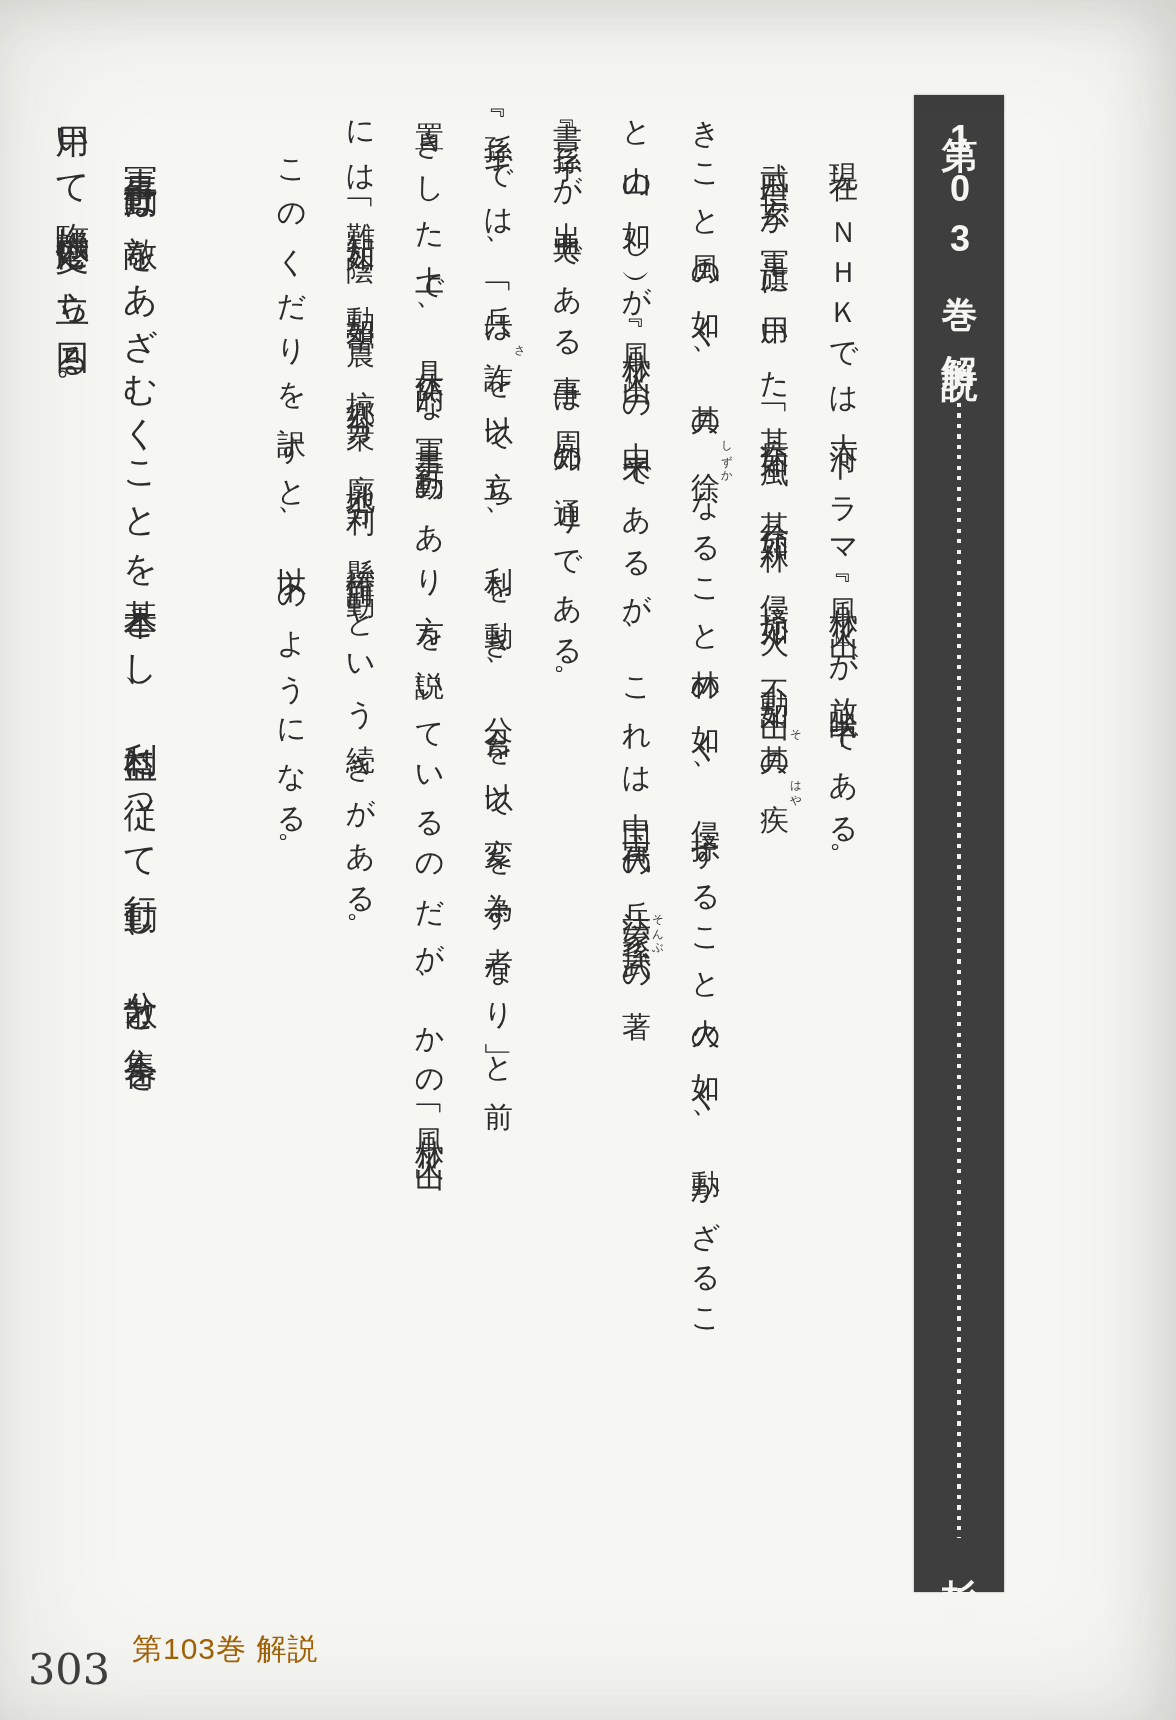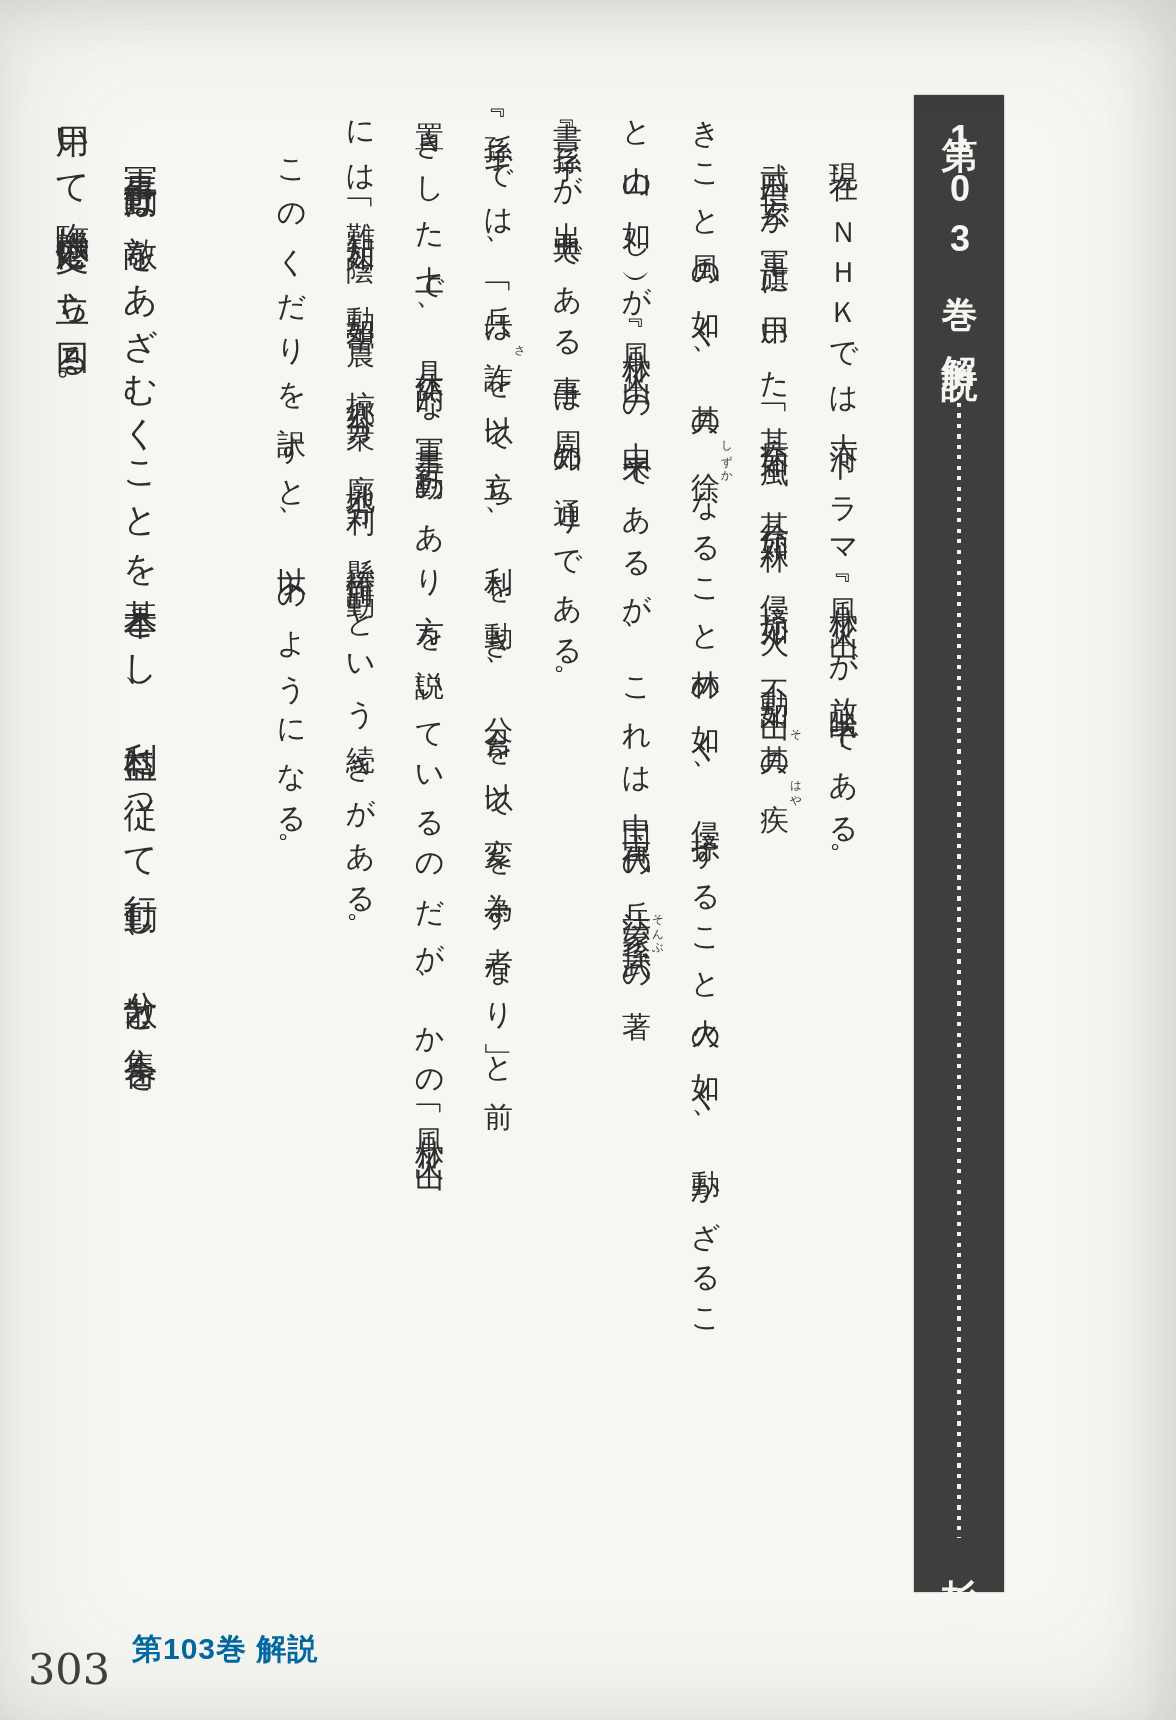--- a/index.html
+++ b/index.html
@@ -95,22 +95,22 @@
     font-size: 43px;
     color: #3f3f3f;
     font-family: "DejaVu Serif", "Liberation Serif", serif;
     margin-top: 28px;
   }
   .running-title {
     position: absolute;
     left: 132px;
     top: 1629px;
     font-size: 30px;
-    font-weight: bold;
-    color: #0369a1;
+    font-weight: normal;
+    color: #a16207;
     font-family: "Liberation Sans", "DejaVu Sans", sans-serif;
     letter-spacing: 1px;
   }
 </style>
 </head>
 <body>
 
 <div class="page">
 
   <div class="body-text">

